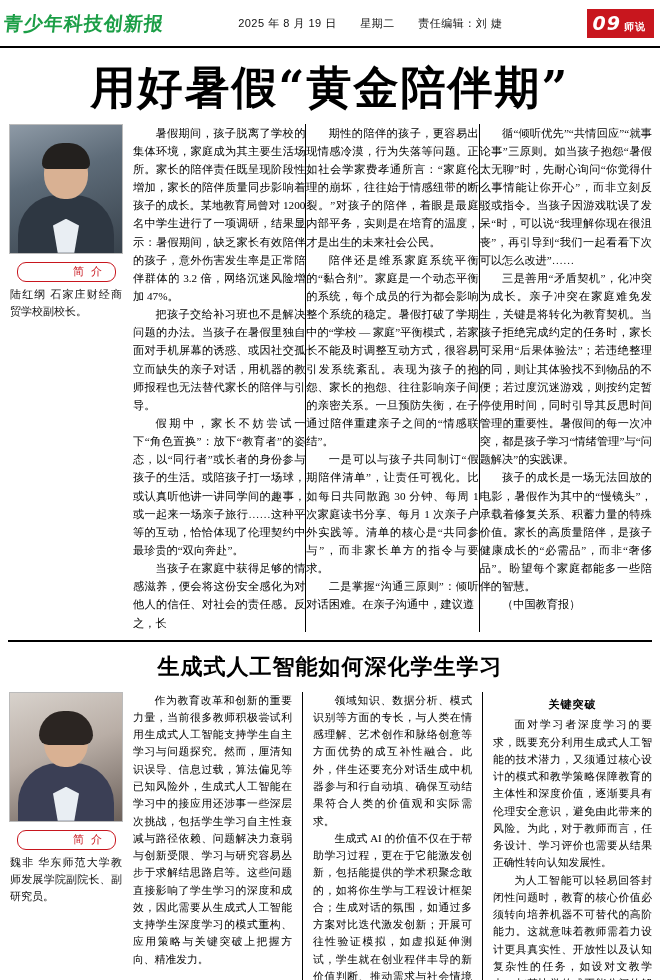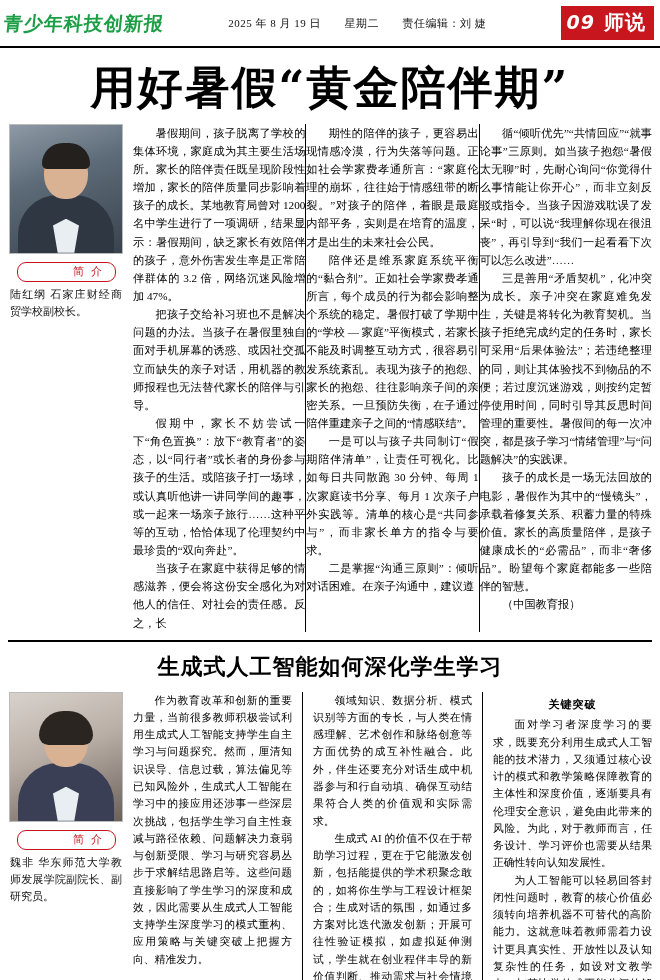--- a/index.html
+++ b/index.html
@@ -49,39 +49,39 @@
     transform: skewX(-6deg);
   }
   .masthead-mid {
     flex: 1 1 auto;
     text-align: center;
     font-size: 11px;
     font-family: "Liberation Sans", sans-serif;
     letter-spacing: 0.5px;
     color: #111;
   }
-  .masthead-mid span { margin: 0 10px; font-family: Liberation Serif, serif; }
+  .masthead-mid span { margin: 0 10px; }
   .pagebadge {
     flex: 0 0 auto;
     background: #c8161e;
     color: #fff;
     font-family: "DejaVu Sans", sans-serif;
     font-weight: bold;
     font-size: 17px;
     padding: 3px 8px 4px 6px;
     letter-spacing: 1px;
     display: flex;
     align-items: baseline;
-    gap: 9px;
+    gap: 3px;
   }
   .pagebadge .num {
     font-size: 19px;
     font-style: italic;
   }
-  .pagebadge .lbl { font-size: 20px; }
+  .pagebadge .lbl { font-size: 10px; }
 
   
   .article1 {
     padding: 6px 8px 0 8px;
   }
   .headline1 {
     text-align: center;
     font-family: "DejaVu Serif", serif;
     font-weight: bold;
     font-size: 45px;
@@ -269,21 +269,21 @@
       <div class="cols">
         <div class="col">
           <p>暑假期间，孩子脱离了学校的集体环境，家庭成为其主要生活场所。家长的陪伴责任既呈现阶段性增加，家长的陪伴质量同步影响着孩子的成长。某地教育局曾对 1200 名中学生进行了一项调研，结果显示：暑假期间，缺乏家长有效陪伴的孩子，意外伤害发生率是正常陪伴群体的 3.2 倍，网络沉迷风险增加 47%。</p>
           <p>把孩子交给补习班也不是解决问题的办法。当孩子在暑假里独自面对手机屏幕的诱惑、或因社交孤立而缺失的亲子对话，用机器的教师报程也无法替代家长的陪伴与引导。</p>
           <p>假期中，家长不妨尝试一下“角色置换”：放下“教育者”的姿态，以“同行者”或长者的身份参与孩子的生活。或陪孩子打一场球，或认真听他讲一讲同学间的趣事，或一起来一场亲子旅行……这种平等的互动，恰恰体现了伦理契约中最珍贵的“双向奔赴”。</p>
           <p>当孩子在家庭中获得足够的情感滋养，便会将这份安全感化为对他人的信任、对社会的责任感。反之，长</p>
         </div>
         <div class="rule-v"></div>
         <div class="col">
           <p>期性的陪伴的孩子，更容易出现情感冷漠，行为失落等问题。正如社会学家费孝通所言：“家庭伦理的崩坏，往往始于情感纽带的断裂。”对孩子的陪伴，着眼是最庭内部平务，实则是在培育的温度，才是出生的未来社会公民。</p>
-          <p>陪伴还是维系家庭系统平衡的“黏合剂”。正如社会学家费孝通所言，每个成员的行为都会影响整个系统的稳定。暑假打破了学期中的“学校 — 家庭”平衡模式，若家长不能及时调整互动方式，很容易引发系统紊乱。表现为孩子的抱怨、家长的抱怨、往往影响亲子间的亲密关系。一旦预防失衡，在子通过陪伴重建亲子之间的“情感联结”。</p>
+          <p>陪伴还是维系家庭系统平衡的“黏合剂”。家庭是一个动态平衡的系统，每个成员的行为都会影响整个系统的稳定。暑假打破了学期中的“学校 — 家庭”平衡模式，若家长不能及时调整互动方式，很容易引发系统紊乱。表现为孩子的抱怨、家长的抱怨、往往影响亲子间的亲密关系。一旦预防失衡，在子通过陪伴重建亲子之间的“情感联结”。</p>
           <p>一是可以与孩子共同制订“假期陪伴清单”，让责任可视化。比如每日共同散跑 30 分钟、每周 1 次家庭读书分享、每月 1 次亲子户外实践等。清单的核心是“共同参与”，而非家长单方的指令与要求。</p>
           <p>二是掌握“沟通三原则”：倾听对话困难。在亲子沟通中，建议遵</p>
         </div>
         <div class="rule-v"></div>
         <div class="col">
           <p>循“倾听优先”“共情回应”“就事论事”三原则。如当孩子抱怨“暑假太无聊”时，先耐心询问“你觉得什么事情能让你开心”，而非立刻反驳或指令。当孩子因游戏耽误了发呆“时，可以说“我理解你现在很沮丧”，再引导到“我们一起看看下次可以怎么改进”……</p>
           <p>三是善用“矛盾契机”，化冲突为成长。亲子冲突在家庭难免发生，关键是将转化为教育契机。当孩子拒绝完成约定的任务时，家长可采用“后果体验法”；若违绝整理的同，则让其体验找不到物品的不便；若过度沉迷游戏，则按约定暂停使用时间，同时引导其反思时间管理的重要性。暑假间的每一次冲突，都是孩子学习“情绪管理”与“问题解决”的实践课。</p>
           <p>孩子的成长是一场无法回放的电影，暑假作为其中的“慢镜头”，承载着修复关系、积蓄力量的特殊价值。家长的高质量陪伴，是孩子健康成长的“必需品”，而非“奢侈品”。盼望每个家庭都能多一些陪伴的智慧。</p>
           <p>（中国教育报）</p>
           <div class="source"></div>

